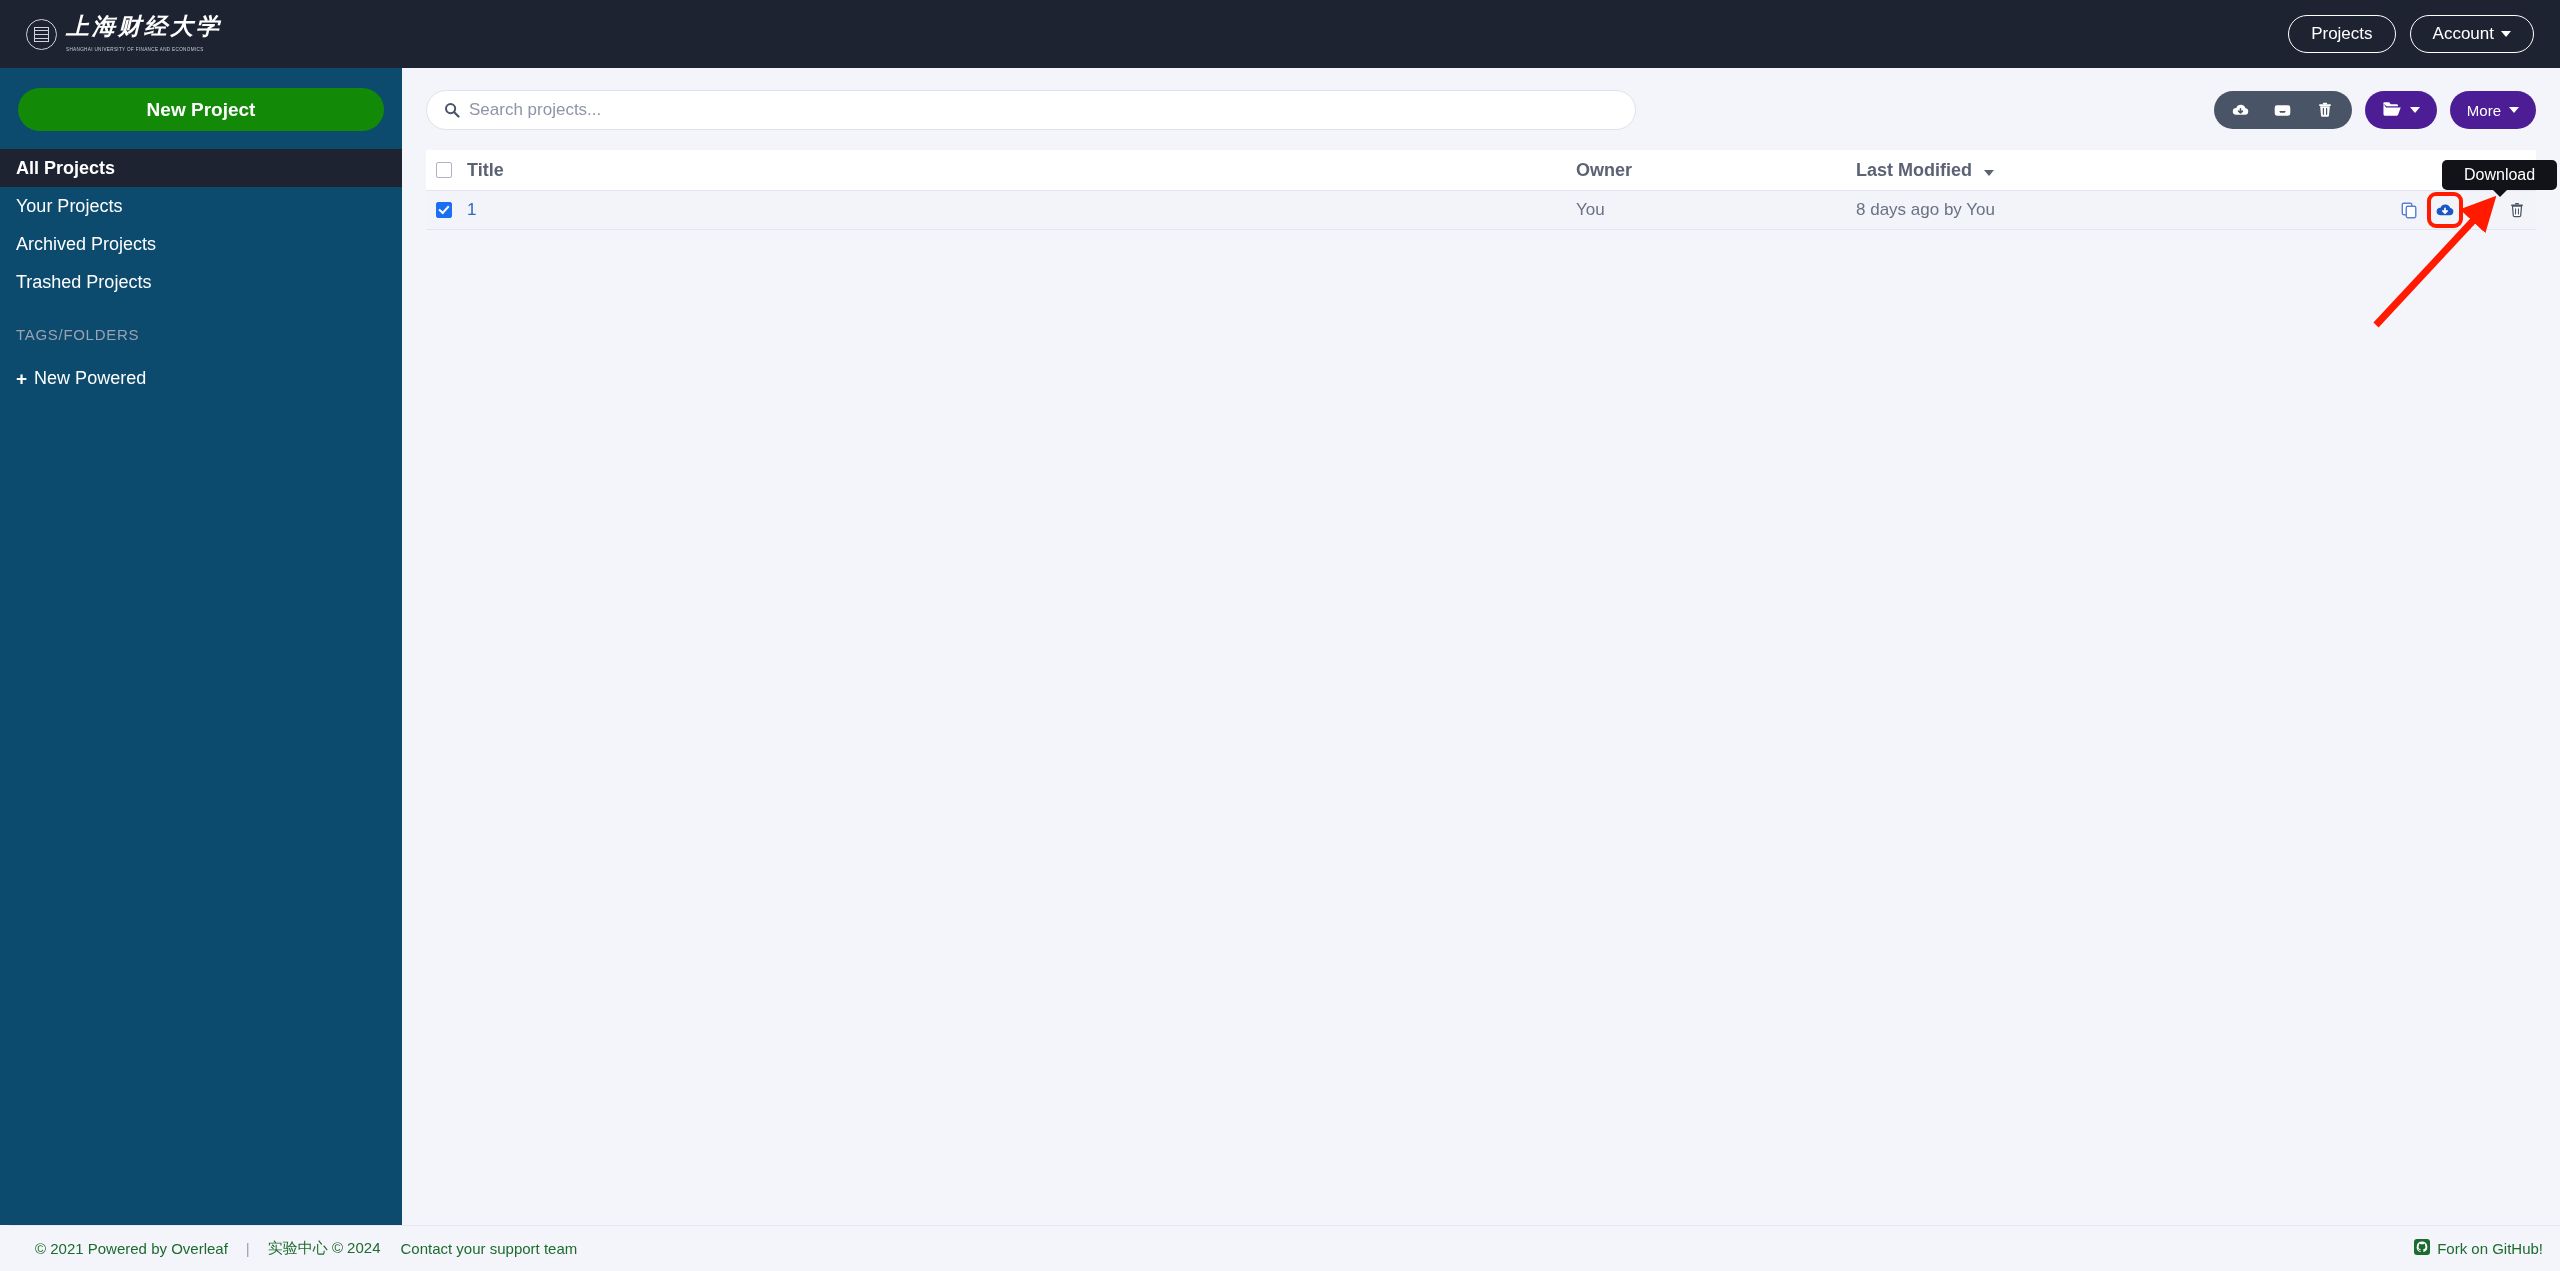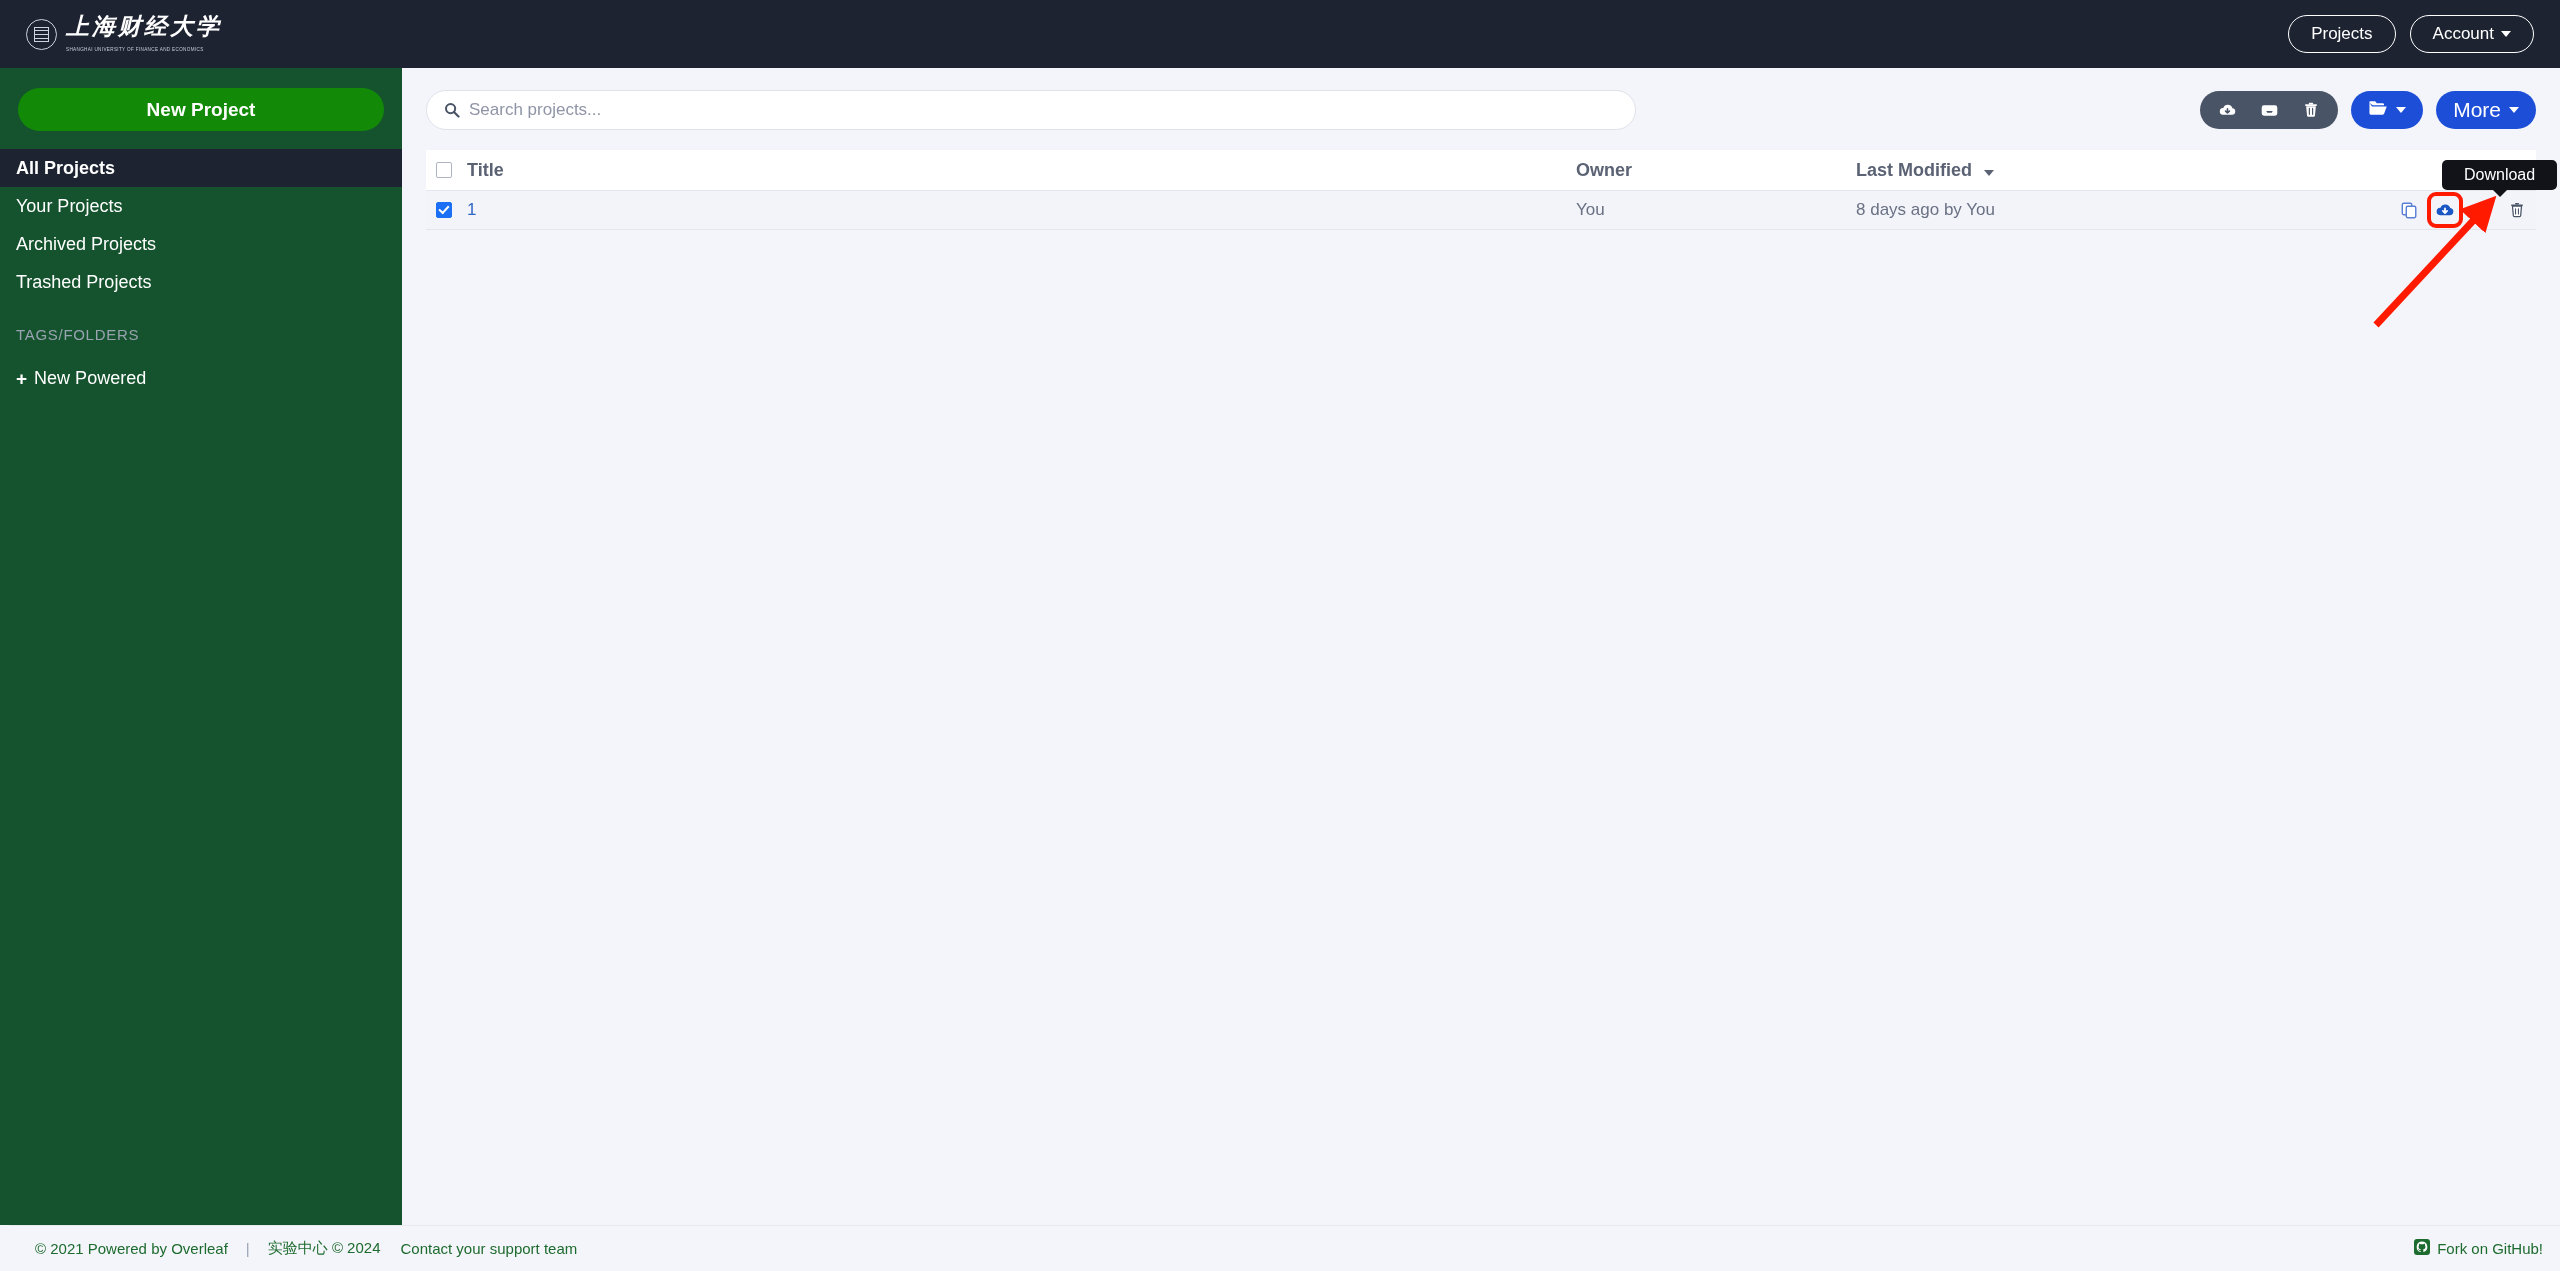--- a/index.html
+++ b/index.html
@@ -54,21 +54,21 @@
   .caret-dn {
     width: 0; height: 0;
     border-left: 5px solid transparent; border-right: 5px solid transparent;
     border-top: 6px solid currentColor; display: inline-block;
   }
 
   
   .sidebar {
     position: absolute; top: 68px; left: 0;
     width: 402px; height: 1157px;
-    background: #14532d;
+    background: #0c4a6e;
   }
   .new-project-btn {
     display: block; margin: 20px 18px 18px 18px;
     height: 43px; line-height: 43px;
     background: #138a07; color: #ffffff;
     border: none; border-radius: 22px; width: calc(100% - 36px);
     font-size: 19px; font-weight: 700; text-align: center;
     cursor: pointer; font-family: inherit;
   }
   .side-item {
@@ -114,23 +114,23 @@
   .tb-group {
     height: 38px; background: #4a5467; border-radius: 19px;
     display: flex; align-items: center; gap: 0; padding: 0 6px;
   }
   .tb-btn {
     width: 42px; height: 38px;
     display: flex; align-items: center; justify-content: center;
     background: none; border: none; cursor: pointer;
   }
   .tb-dd {
-    height: 38px; background: #1d4ed8; border-radius: 19px;
+    height: 38px; background: #4c1d95; border-radius: 19px;
     display: flex; align-items: center; gap: 8px;
-    padding: 0 17px; color: #ffffff; font-size: 21px;
+    padding: 0 17px; color: #ffffff; font-size: 15px;
     border: none; cursor: pointer; font-family: inherit;
   }
 
   
   .table { margin-top: 20px; width: 100%; }
   .thead {
     background: #ffffff; height: 41px;
     display: flex; align-items: center;
     border-bottom: 1px solid #e3e6ee;
   }

